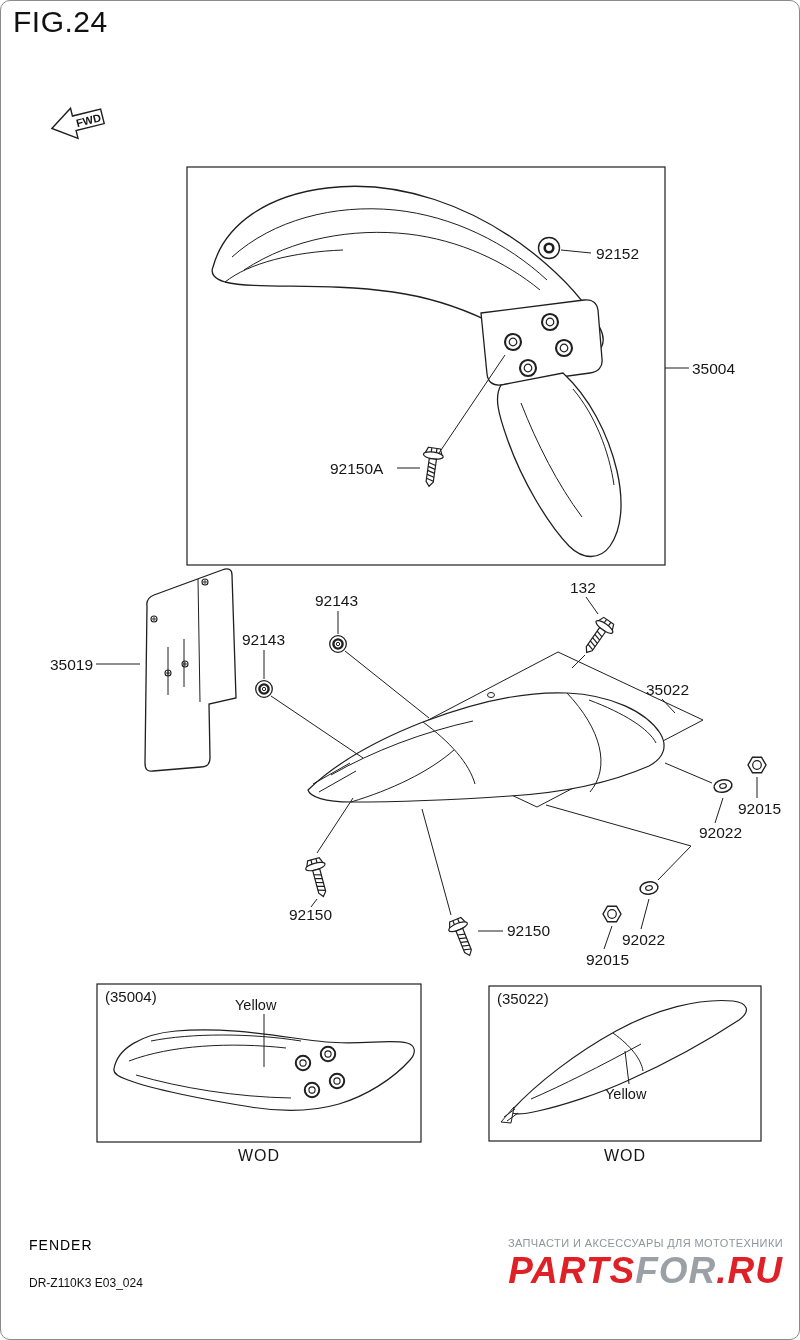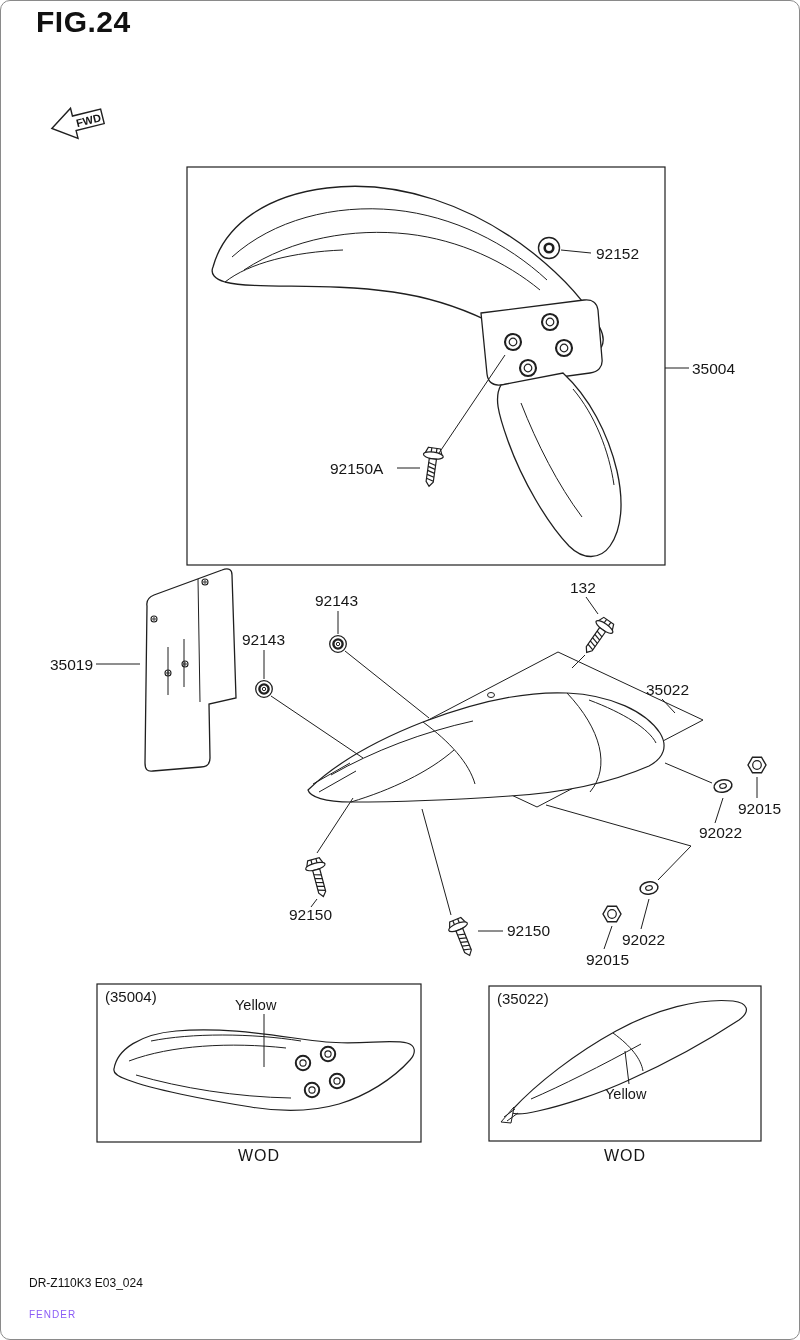--- a/index.html
+++ b/index.html
@@ -2,37 +2,37 @@
 <html><head>
 <meta charset="utf-8">
 <style>
   html,body { margin:0; padding:0; background:#ffffff; }
   .page {
     position:relative; width:800px; height:1340px; background:#fff;
     font-family:"Liberation Sans","DejaVu Sans",sans-serif;
     border:1px solid #8a8a8a; border-radius:10px; box-sizing:border-box; overflow:hidden;
   }
   .fig-title {
-    position:absolute; top:4px; left:12px; font-size:30px; font-weight:bold;
-    color:#111; letter-spacing:.5px;margin-left:23px;
+    position:absolute; top:4px; left:12px; font-size:30px; font-weight:normal;
+    color:#111; letter-spacing:.5px;
   }
   svg.art { position:absolute; left:0; top:0; }
   svg text { font-family:"Liberation Sans","DejaVu Sans",sans-serif; fill:#161616; stroke:none; }
   .part-label { font-size:15.5px; }
   .inset-ref { font-size:15px; }
   .color-label { font-size:14.5px; }
   .view-label { font-size:16px; letter-spacing:1px; }
   .fwd-label { font-size:11px; font-weight:bold; }
   .watermark { position:absolute; right:16px; top:1236px; text-align:right; }
   .tagline { font-size:11px; color:#8f959a; letter-spacing:.4px; margin-bottom:3px; }
   .brand { font-size:37px; font-weight:bold; font-style:italic; letter-spacing:1px; line-height:1; }
   .b-red  { color:#e02027; }
   .b-gray { color:#9aa0a6; }
   .footer-code { position:absolute; left:28px; top:1275px; font-size:12px; color:#111; }
-  .footer-name { position:absolute; left:28px; top:1308px; font-size:10px; color:#8b5cf6; letter-spacing:1px; }
+  .footer-name { position:absolute; left:28px; top:1236px; font-size:14px; color:#000000; letter-spacing:1px; }
 </style>
 </head>
 <body>
 
 <div class="page">
 
   <div class="fig-title">FIG.24</div>
 
   <svg class="art" width="800" height="1340" viewBox="0 0 800 1340">
     <defs>
@@ -201,17 +201,21 @@
       <path d="M612,1032 C630,1045 640,1058 642,1070" stroke-width="1"></path>
       <path d="M513,1106 L500,1121 L510,1122 Z" fill="#fff" stroke-width="1"></path>
       <path d="M503,1116 L514,1108 M506,1120 L517,1112" stroke-width="1"></path>
       <line x1="628" y1="1083" x2="624" y2="1050" stroke-width="1"></line>
     </g>
     <text class="inset-ref" x="496" y="1003">(35022)</text>
     <text class="color-label" x="604" y="1098">Yellow</text>
     <text class="view-label" x="624" y="1160" text-anchor="middle">WOD</text>
   </svg>
 
+  <div class="watermark">
+    <div class="tagline">ЗАПЧАСТИ И АКСЕССУАРЫ ДЛЯ МОТОТЕХНИКИ</div>
+    <div class="brand"><span class="b-red">PARTS</span><span class="b-gray">FOR</span><span class="b-red">.RU</span></div>
+  </div>
 
   <div class="footer-code">DR-Z110K3 E03_024</div>
   <div class="footer-name">FENDER</div>
 
 </div>
 
 </body></html>

